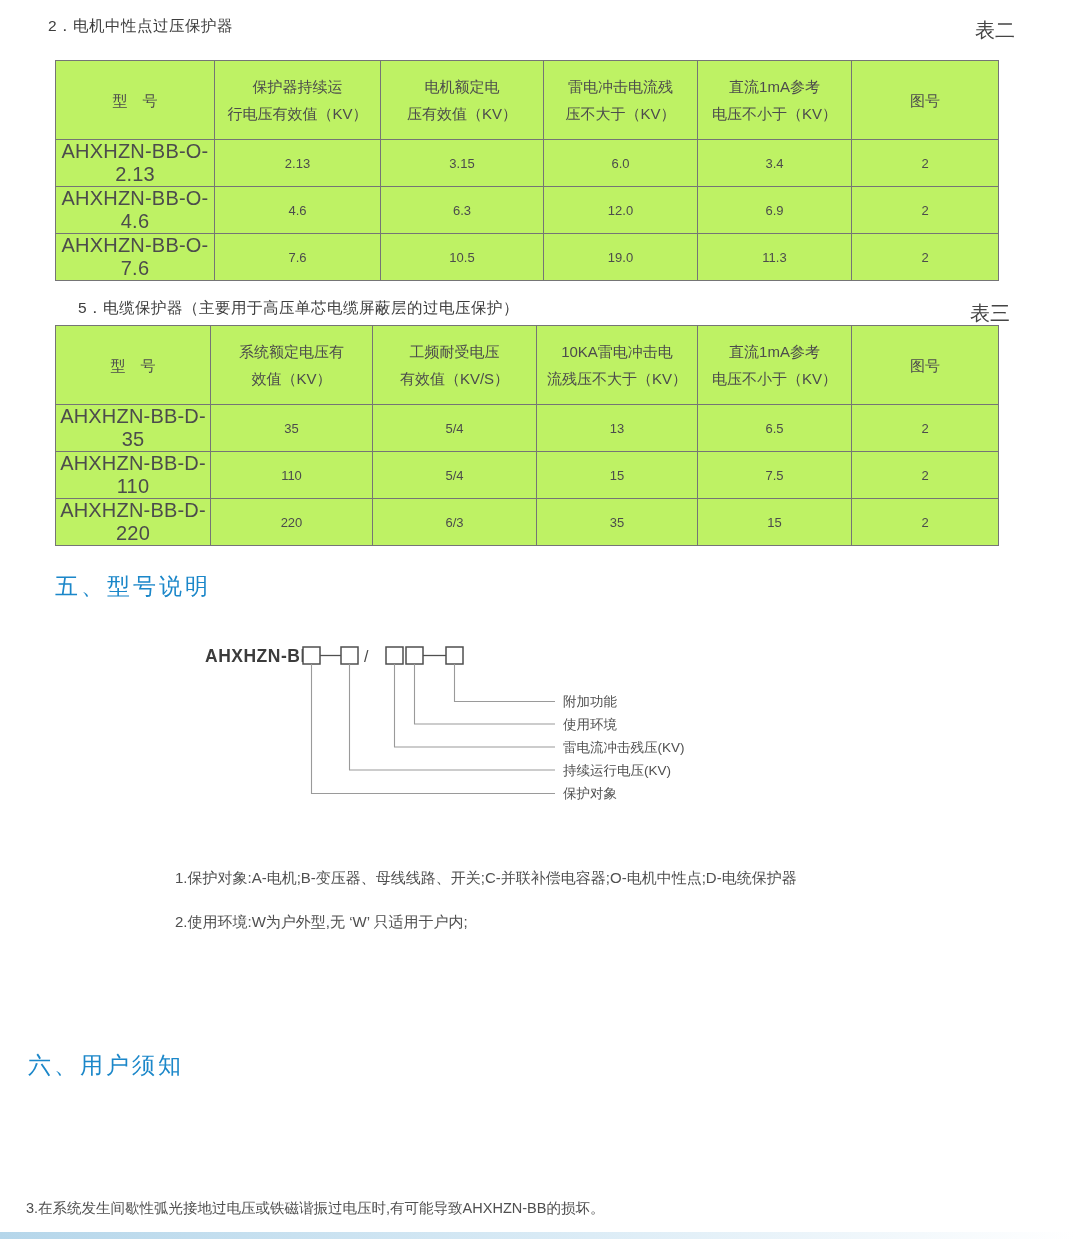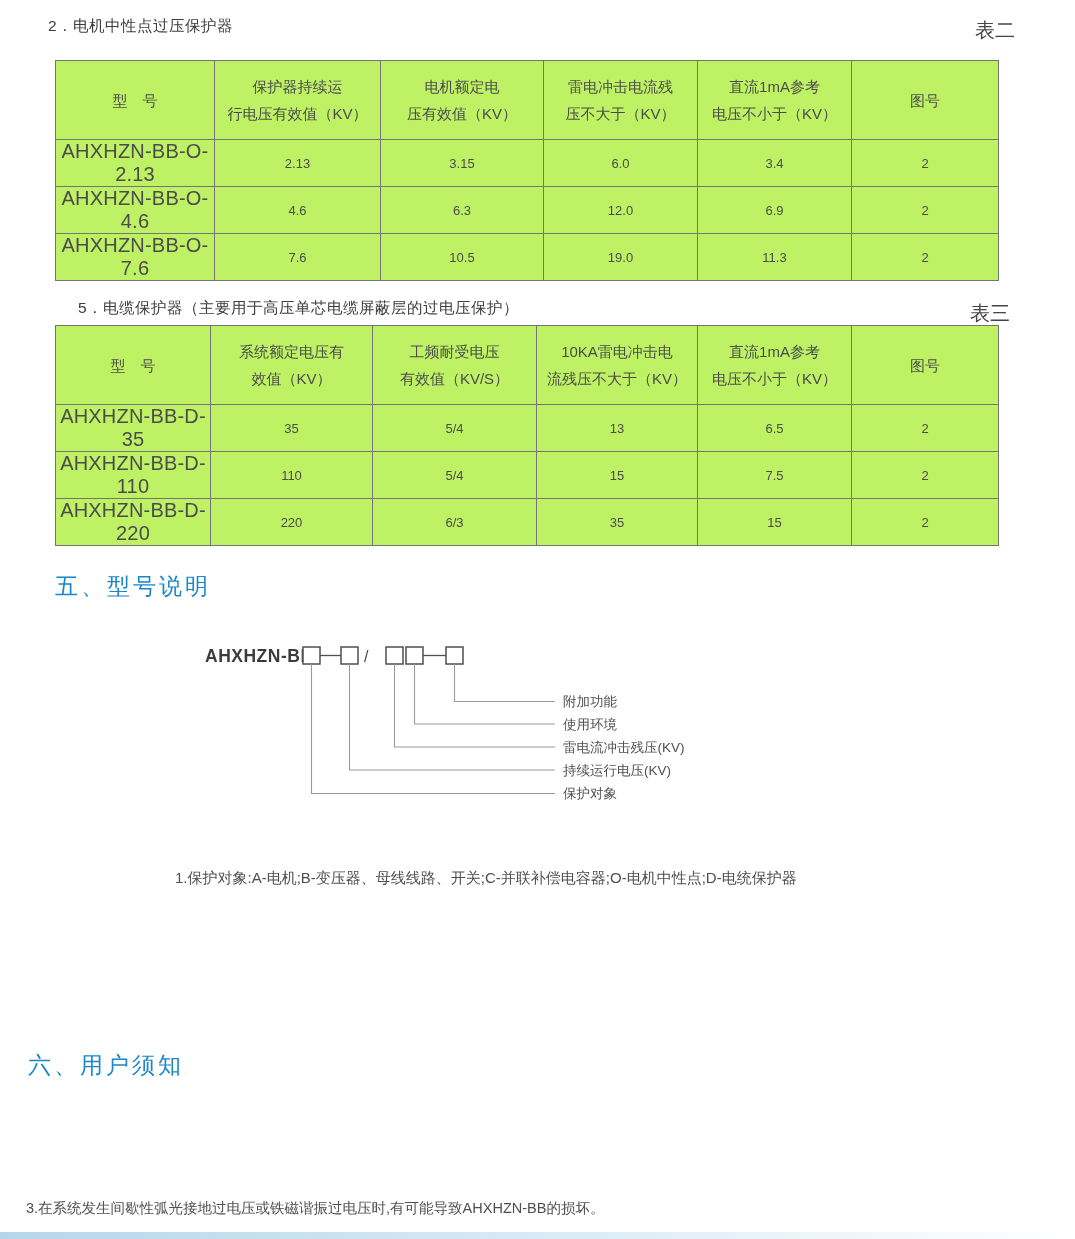--- a/index.html
+++ b/index.html
@@ -166,20 +166,21 @@
     <polyline class="dgm-line" points="106.5,27 106.5,156.5 350,156.5"></polyline>
 
     <text x="358" y="69" class="dgm-label">附加功能</text>
     <text x="358" y="92" class="dgm-label">使用环境</text>
     <text x="358" y="115" class="dgm-label">雷电流冲击残压(KV)</text>
     <text x="358" y="138" class="dgm-label">持续运行电压(KV)</text>
     <text x="358" y="161" class="dgm-label">保护对象</text>
   </svg>
 
   <div class="note5" style="top:869px;">1.保护对象:A-电机;B-变压器、母线线路、开关;C-并联补偿电容器;O-电机中性点;D-电统保护器</div>
+  <div class="note5" style="top:913px;">2.使用环境:W为户外型,无 ‘W’ 只适用于户内;</div>
 
   <div class="blue-heading" style="left:28px; top:1050px; color:#1b87c9;">六、用户须知</div>
 
 
 
   <div class="note6" style="top:1199px;">3.在系统发生间歇性弧光接地过电压或铁磁谐振过电压时,有可能导致AHXHZN-BB的损坏。</div>
 
   <div class="bottom-bar"></div>
 </div>
 

